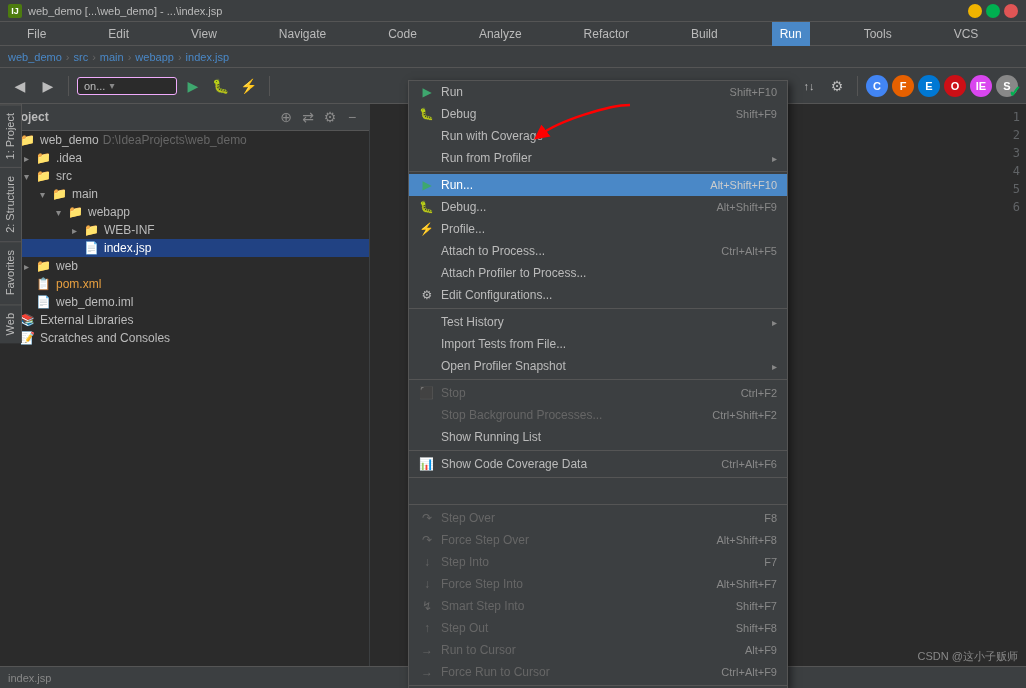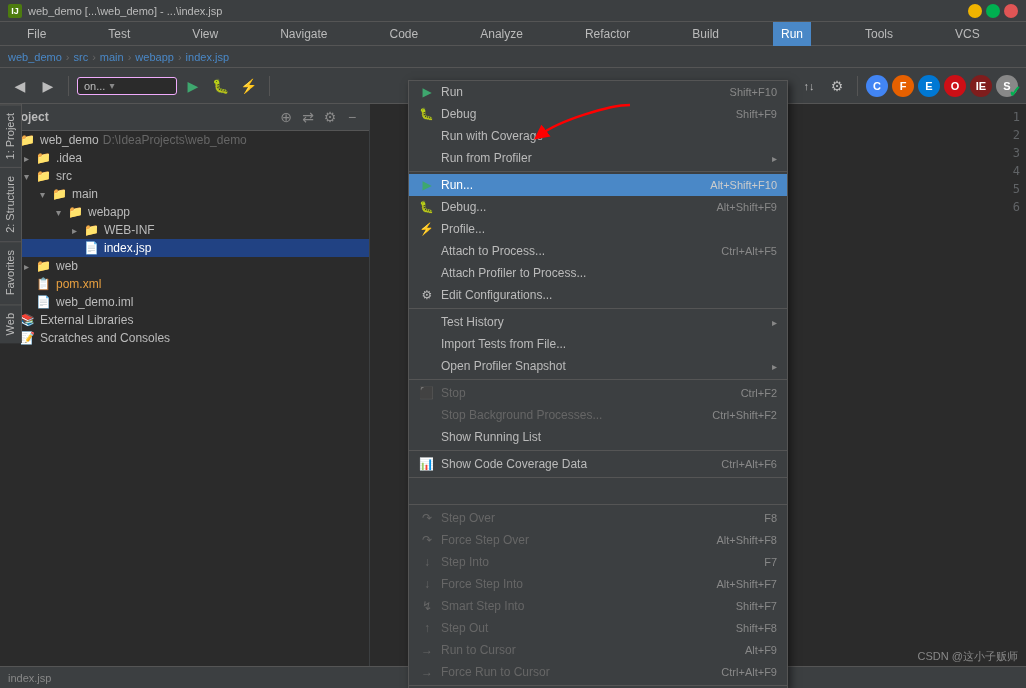--- a/index.html
+++ b/index.html
@@ -333,21 +333,21 @@
   <span class="title-text">web_demo [...\web_demo] - ...\index.jsp</span>
   <div class="win-controls">
     <div class="win-btn win-minimize"></div>
     <div class="win-btn win-maximize"></div>
     <div class="win-btn win-close"></div>
   </div>
 </div>
 
 <div id="menu-bar">
   <div class="menu-item">File</div>
-  <div class="menu-item">Test</div>
+  <div class="menu-item">Edit</div>
   <div class="menu-item">View</div>
   <div class="menu-item">Navigate</div>
   <div class="menu-item">Code</div>
   <div class="menu-item">Analyze</div>
   <div class="menu-item">Refactor</div>
   <div class="menu-item">Build</div>
   <div class="menu-item active">Run</div>
   <div class="menu-item">Tools</div>
   <div class="menu-item">VCS</div>
   <div class="menu-item">Window</div>
@@ -381,21 +381,21 @@
   <div class="toolbar-sep"></div>
   <div id="toolbar-right">
     <div class="toolbar-btn" style="font-size:11px;">↑↓</div>
     <div class="toolbar-btn">⚙</div>
     <div class="toolbar-sep"></div>
 
     <div class="browser-icon" style="background:#4285f4;color:white;font-size:11px;font-weight:bold;">C</div>
     <div class="browser-icon" style="background:#e66000;color:white;font-size:11px;font-weight:bold;">F</div>
     <div class="browser-icon" style="background:#0078d4;color:white;font-size:11px;font-weight:bold;">E</div>
     <div class="browser-icon" style="background:#cc0f16;color:white;font-size:11px;font-weight:bold;">O</div>
-    <div class="browser-icon" style="background:#7f1d1d;color:white;font-size:11px;font-weight:bold;">IE</div>
+    <div class="browser-icon" style="background:#d946ef;color:white;font-size:11px;font-weight:bold;">IE</div>
     <div class="browser-icon" style="background:#888;color:white;font-size:11px;font-weight:bold;">S</div>
   </div>
 </div>
 
 <div id="main-area">
 
   <div id="sidebar">
     <div id="sidebar-header">
       <span class="sidebar-title">Project</span>
       <div class="sidebar-icons">

